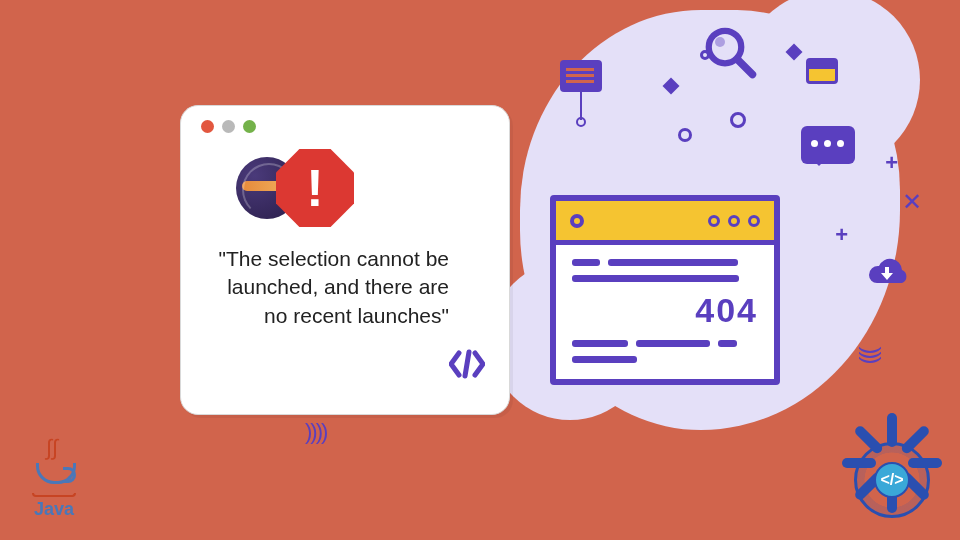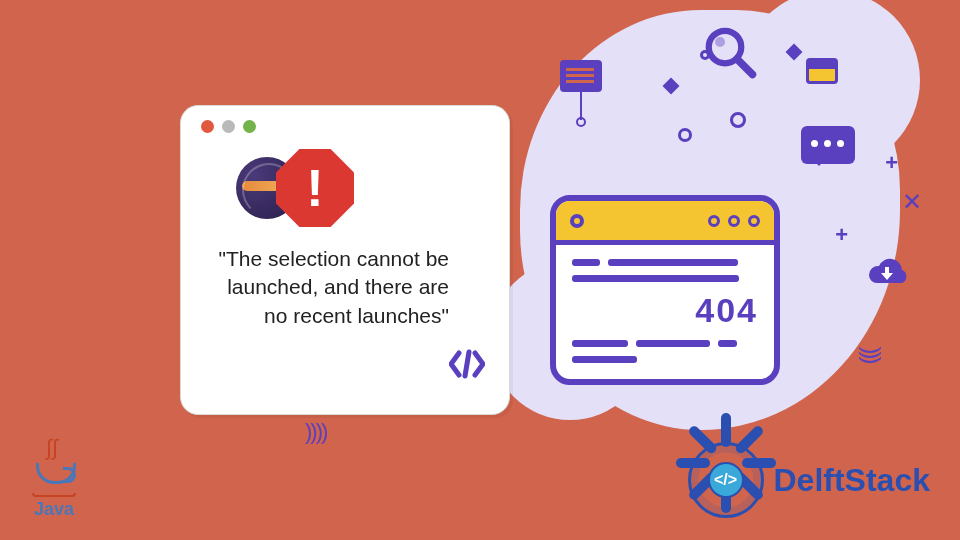--- a/index.html
+++ b/index.html
@@ -157,21 +157,21 @@
 
   
   .browser404 {
     position: absolute;
     left: 550px;
     top: 195px;
     width: 230px;
     height: 190px;
     background: #fff;
     border: 6px solid #5a3fbf;
-    border-radius: 20px;
+    border-radius: 4px;
     overflow: hidden;
     z-index: 3;
   }
   .browser404 .bar {
     height: 44px;
     background: #f5c431;
     border-bottom: 5px solid #5a3fbf;
     display: flex;
     align-items: center;
     justify-content: space-between;
@@ -419,14 +419,13 @@
       <span style="transform:translate(-50%,-50%) rotate(45deg) translateY(16px)"></span>
       <span style="transform:translate(-50%,-50%) rotate(90deg) translateY(16px)"></span>
       <span style="transform:translate(-50%,-50%) rotate(135deg) translateY(16px)"></span>
       <span style="transform:translate(-50%,-50%) rotate(180deg) translateY(16px)"></span>
       <span style="transform:translate(-50%,-50%) rotate(225deg) translateY(16px)"></span>
       <span style="transform:translate(-50%,-50%) rotate(270deg) translateY(16px)"></span>
       <span style="transform:translate(-50%,-50%) rotate(315deg) translateY(16px)"></span>
     </div>
     <div class="inner">&lt;/&gt;</div>
   </div>
-  <div class="delft-text">DelftStack</div>
 </div>
 
 </body></html>

